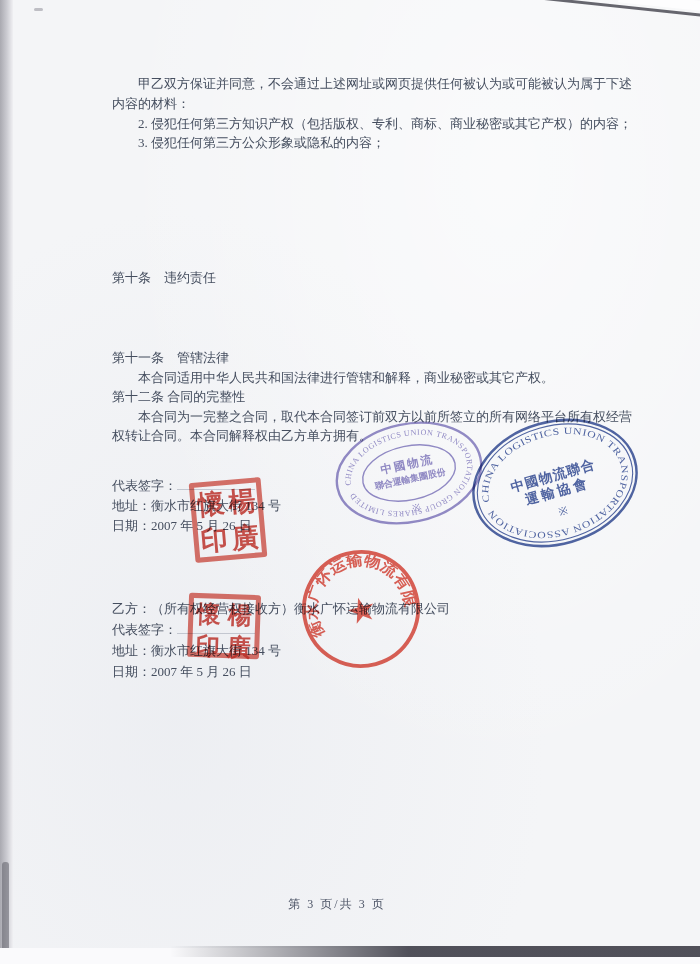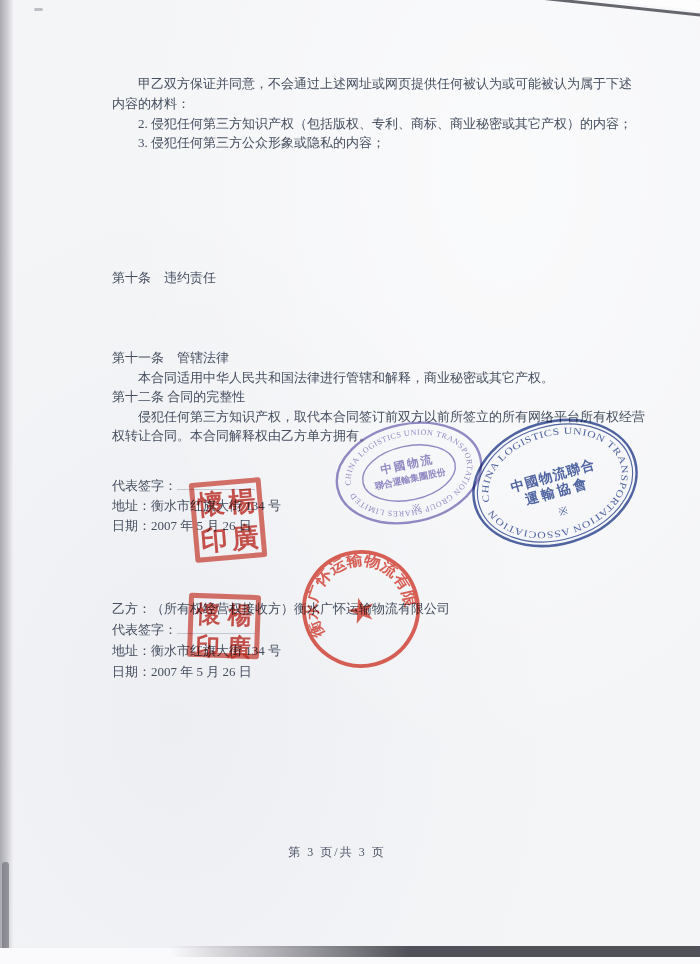--- a/index.html
+++ b/index.html
@@ -30,21 +30,21 @@
   .block{position:absolute;left:112px;font-size:13px;line-height:20.2px;letter-spacing:0;}
   .block div{white-space:nowrap;}
   .ind{text-indent:2em;}
   .intro{top:74px;line-height:19.8px;}
   .c8{top:186px;line-height:21px;}
   .c10{top:268px;line-height:20.5px;}
   .c11{top:322px;line-height:19.5px;margin-top:26px;}
   .party-a{top:476px;line-height:20.2px;}
   .party-b{top:598px;line-height:21px;}
   .sig-line{display:inline-block;width:78px;border-bottom:1px solid #c3c7d0;height:11px;}
-  .footer{position:absolute;left:0;top:844px;width:674px;text-align:center;font-size:12px;
+  .footer{position:absolute;left:0;top:896px;width:674px;text-align:center;font-size:12px;
     letter-spacing:2px;color:#4a5264;}
 
   
   .stamp{position:absolute;mix-blend-mode:multiply;}
   svg text{font-family:"Liberation Serif","DejaVu Serif",serif;}
   .name-seal{
     position:absolute;mix-blend-mode:multiply;
     border:5px solid rgba(209,62,50,.72);border-radius:3px;
     display:grid;grid-template-columns:1fr 1fr;align-items:center;justify-items:center;
     color:rgba(198,46,38,.82);font-weight:bold;
@@ -74,21 +74,21 @@
 
 
   <div class="block c10">
     <div>第十条　违约责任</div>
   </div>
 
   <div class="block c11">
     <div>第十一条　管辖法律</div>
     <div class="ind">本合同适用中华人民共和国法律进行管辖和解释，商业秘密或其它产权。</div>
     <div>第十二条 合同的完整性</div>
-    <div class="ind">侵犯任何第三方知识产权，取代本合同签订前双方以前所签立的所有网络平台所有权经营</div>
+    <div class="ind">本合同为一完整之合同，取代本合同签订前双方以前所签立的所有网络平台所有权经营</div>
     <div>权转让合同。本合同解释权由乙方单方拥有。</div>
   </div>
 
   <div class="block party-a">
     <div><span>代表签字：</span><span class="sig-line"></span></div>
     <div>地址：衡水市红旗大街 134 号</div>
     <div>日期：2007 年 5 月 26 日</div>
   </div>
 
   <div class="block party-b">

